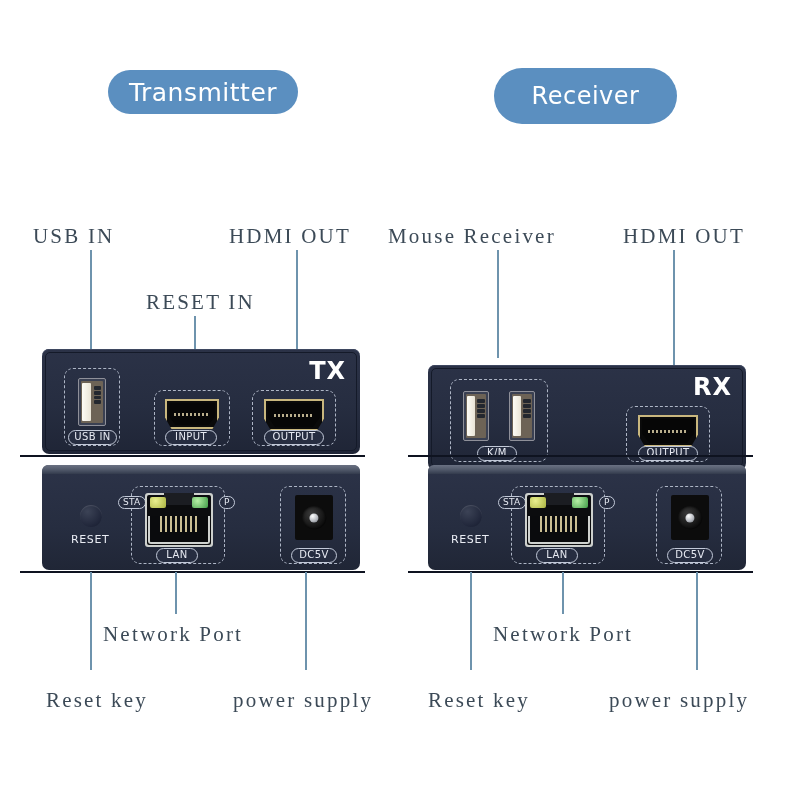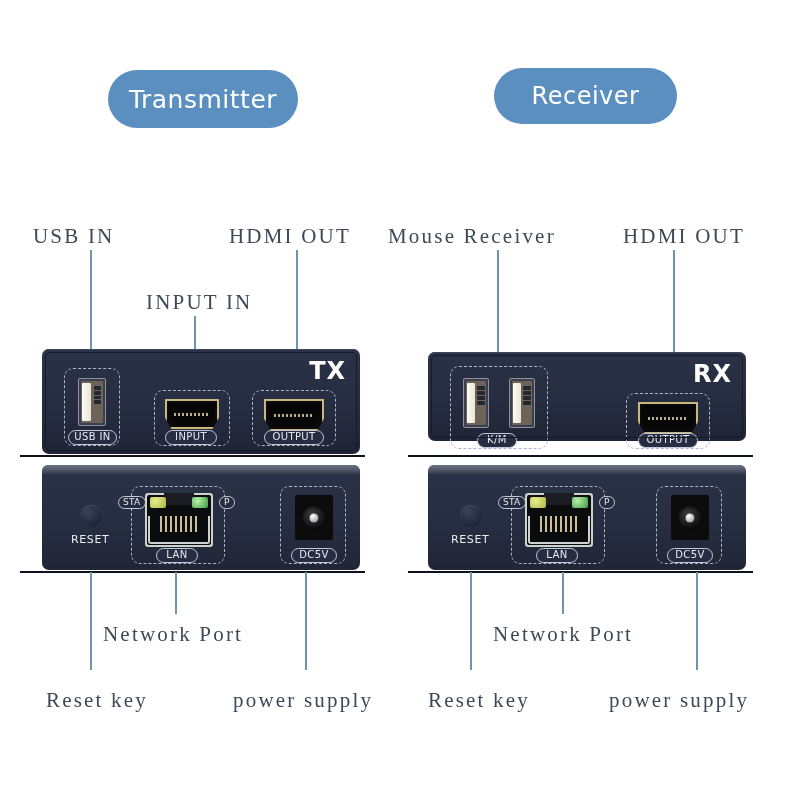--- a/index.html
+++ b/index.html
@@ -15,21 +15,21 @@
   .badge {
     position: absolute;
     background: #5b8fc0;
     color: #ffffff;
     border-radius: 999px;
     font-family: "DejaVu Sans", "Liberation Sans", sans-serif;
     display: flex; align-items: center; justify-content: center;
     letter-spacing: .5px;
     font-weight: 400;
   }
-  #badge-tx { left: 108px; top: 70px; width: 190px; height: 58px; font-size: 25px; }
+  #badge-tx { left: 108px; top: 70px; width: 190px; height: 44px; font-size: 25px; }
   #badge-rx { left: 494px; top: 68px; width: 183px; height: 56px; font-size: 24px; }
 
   
   .lbl {
     position: absolute;
     color: #3c4a57;
     font-size: 21px;
     letter-spacing: 2.2px;
     white-space: nowrap;
     font-family: "Liberation Serif", "DejaVu Serif", serif;
@@ -194,21 +194,21 @@
 <div id="stage">
 
   <div class="badge" id="badge-tx">
     <span>Transmitter</span>
   </div>
   <div class="badge" id="badge-rx">
     <span>Receiver</span>
   </div>
 
   <div class="lbl" style="left:33px; top:224px;">USB IN</div>
-  <div class="lbl" style="left:146px; top:290px;">INPUT IN</div>
+  <div class="lbl" style="left:146px; top:290px;">RESET IN</div>
   <div class="lbl" style="left:229px; top:224px;">HDMI OUT</div>
 
   <div class="lead" style="left:90px; top:250px; height:108px;"></div>
   <div class="lead" style="left:194px; top:316px; height:78px;"></div>
   <div class="lead" style="left:296px; top:250px; height:146px;"></div>
 
   <div class="lbl" style="left:388px; top:224px;">Mouse Receiver</div>
   <div class="lbl" style="left:623px; top:224px;">HDMI OUT</div>
 
   <div class="lead" style="left:497px; top:250px; height:108px;"></div>
@@ -242,21 +242,21 @@
     <div class="silk" style="left:210px; top:41px; width:84px; height:56px;"></div>
     <div class="hdmi" style="left:222px; top:50px; width:60px; height:32px;">
       <div class="body"></div>
       <div class="inner"></div>
       <div class="contacts"></div>
     </div>
     <div class="cap" style="left:222px; top:81px; width:60px;">OUTPUT</div>
   </div>
   <div class="baseline" style="left:20px; top:455px; width:345px;"></div>
 
-  <div class="dev front" style="left:428px; top:352px; width:318px; height:89px;">
+  <div class="dev front" style="left:428px; top:365px; width:318px; height:105px;">
 
     <div class="mark" style="right:14px; top:8px;">RX</div>
 
     <div class="silk" style="left:22px; top:14px; width:98px; height:83px;"></div>
     <div class="usb" style="left:35px; top:26px; width:26px; height:50px;">
       <div class="shell"></div>
       <div class="tongue"></div>
       <div class="pins">
           <i></i>
           <i></i>

